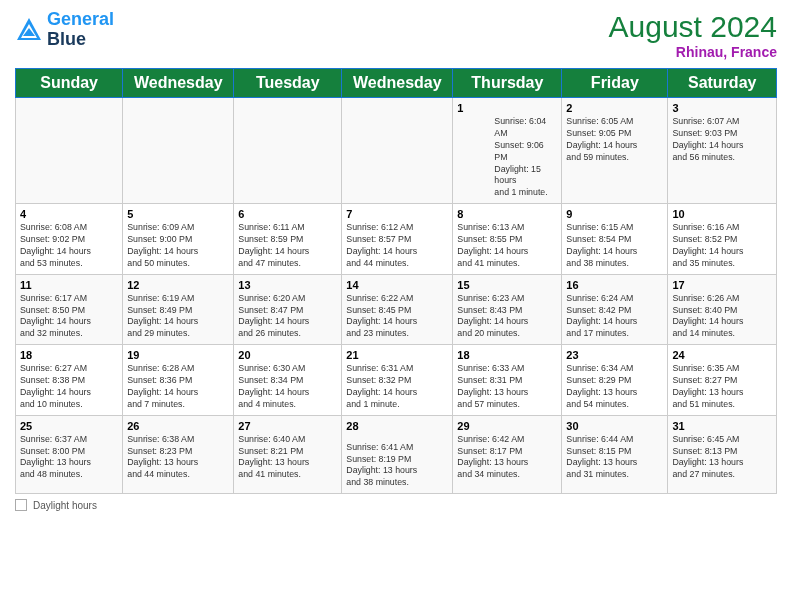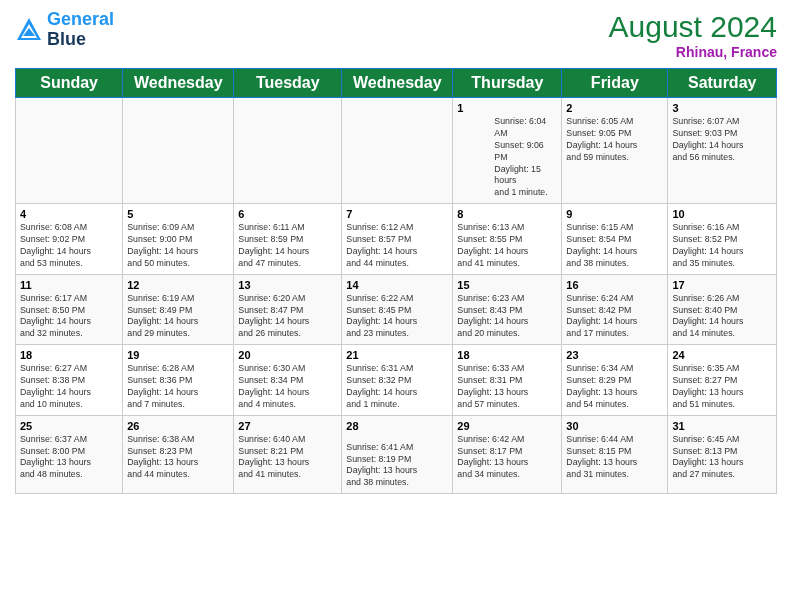--- a/index.html
+++ b/index.html
@@ -370,13 +370,17 @@
             <span class="day-num">31</span>
             <div class="day-info" style="white-space: pre-line;">Sunrise: 6:45 AM
 Sunset: 8:13 PM
 Daylight: 13 hours
 and 27 minutes.</div>
           </td>
         </tr>
       </tbody>
   </table>
 
+  <div class="footer-note">
+    <span class="daylight-box"></span>
+    <span>Daylight hours</span>
+  </div>
 </div>
 
 </body></html>

